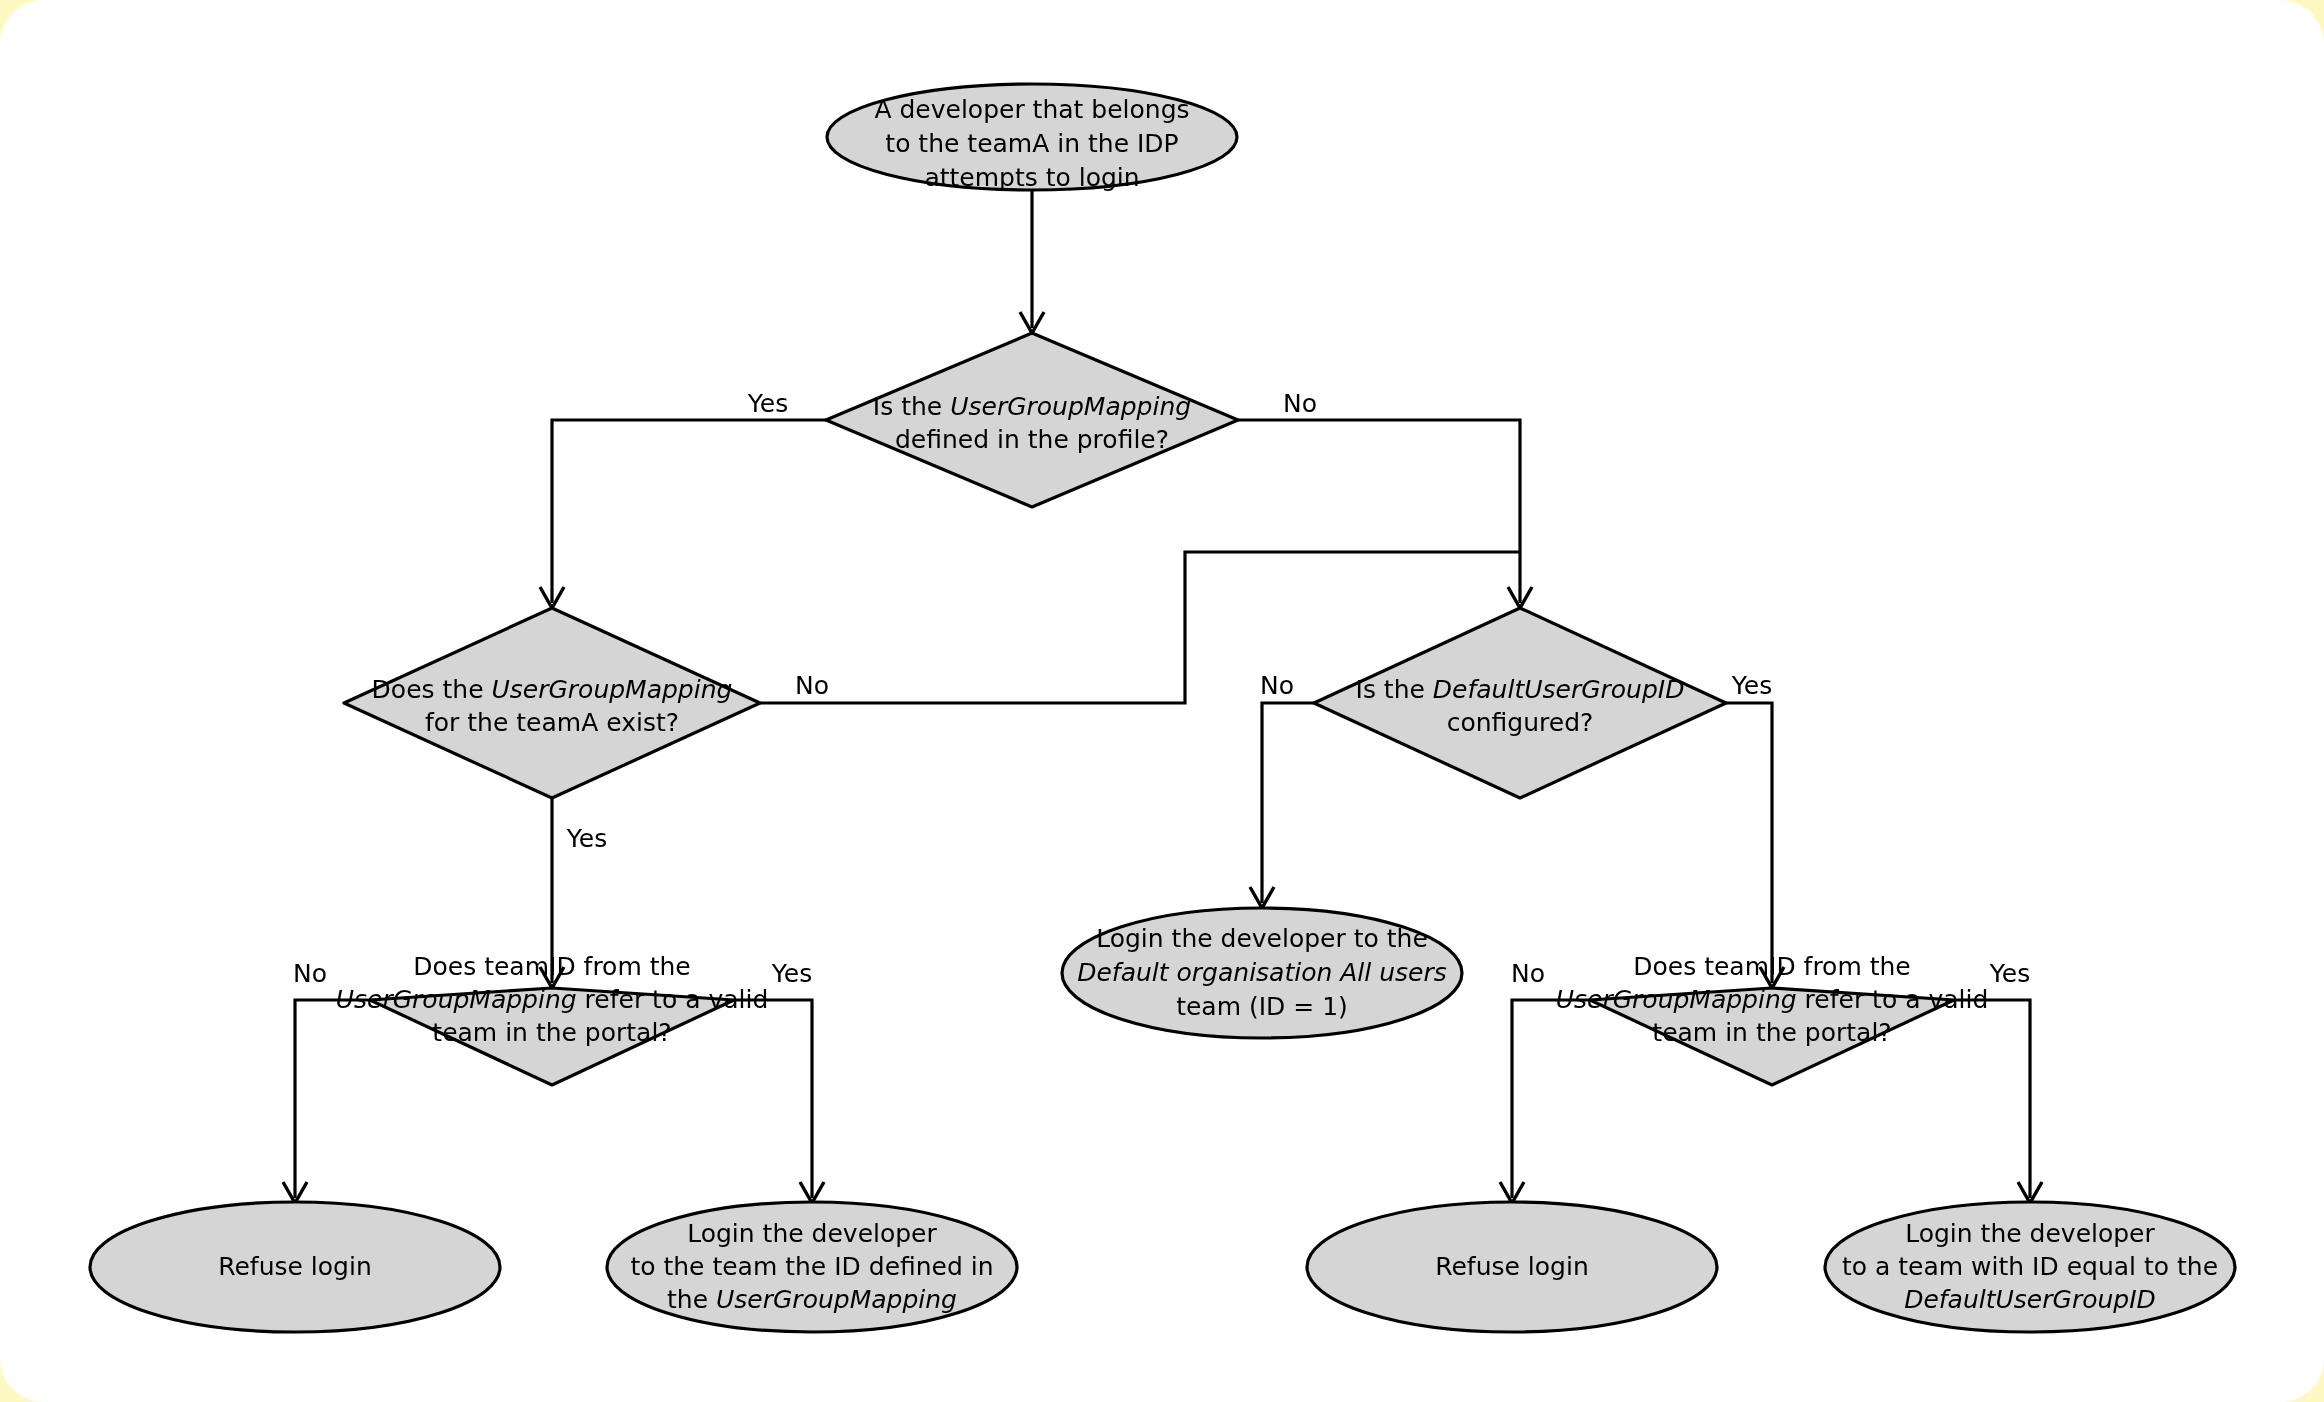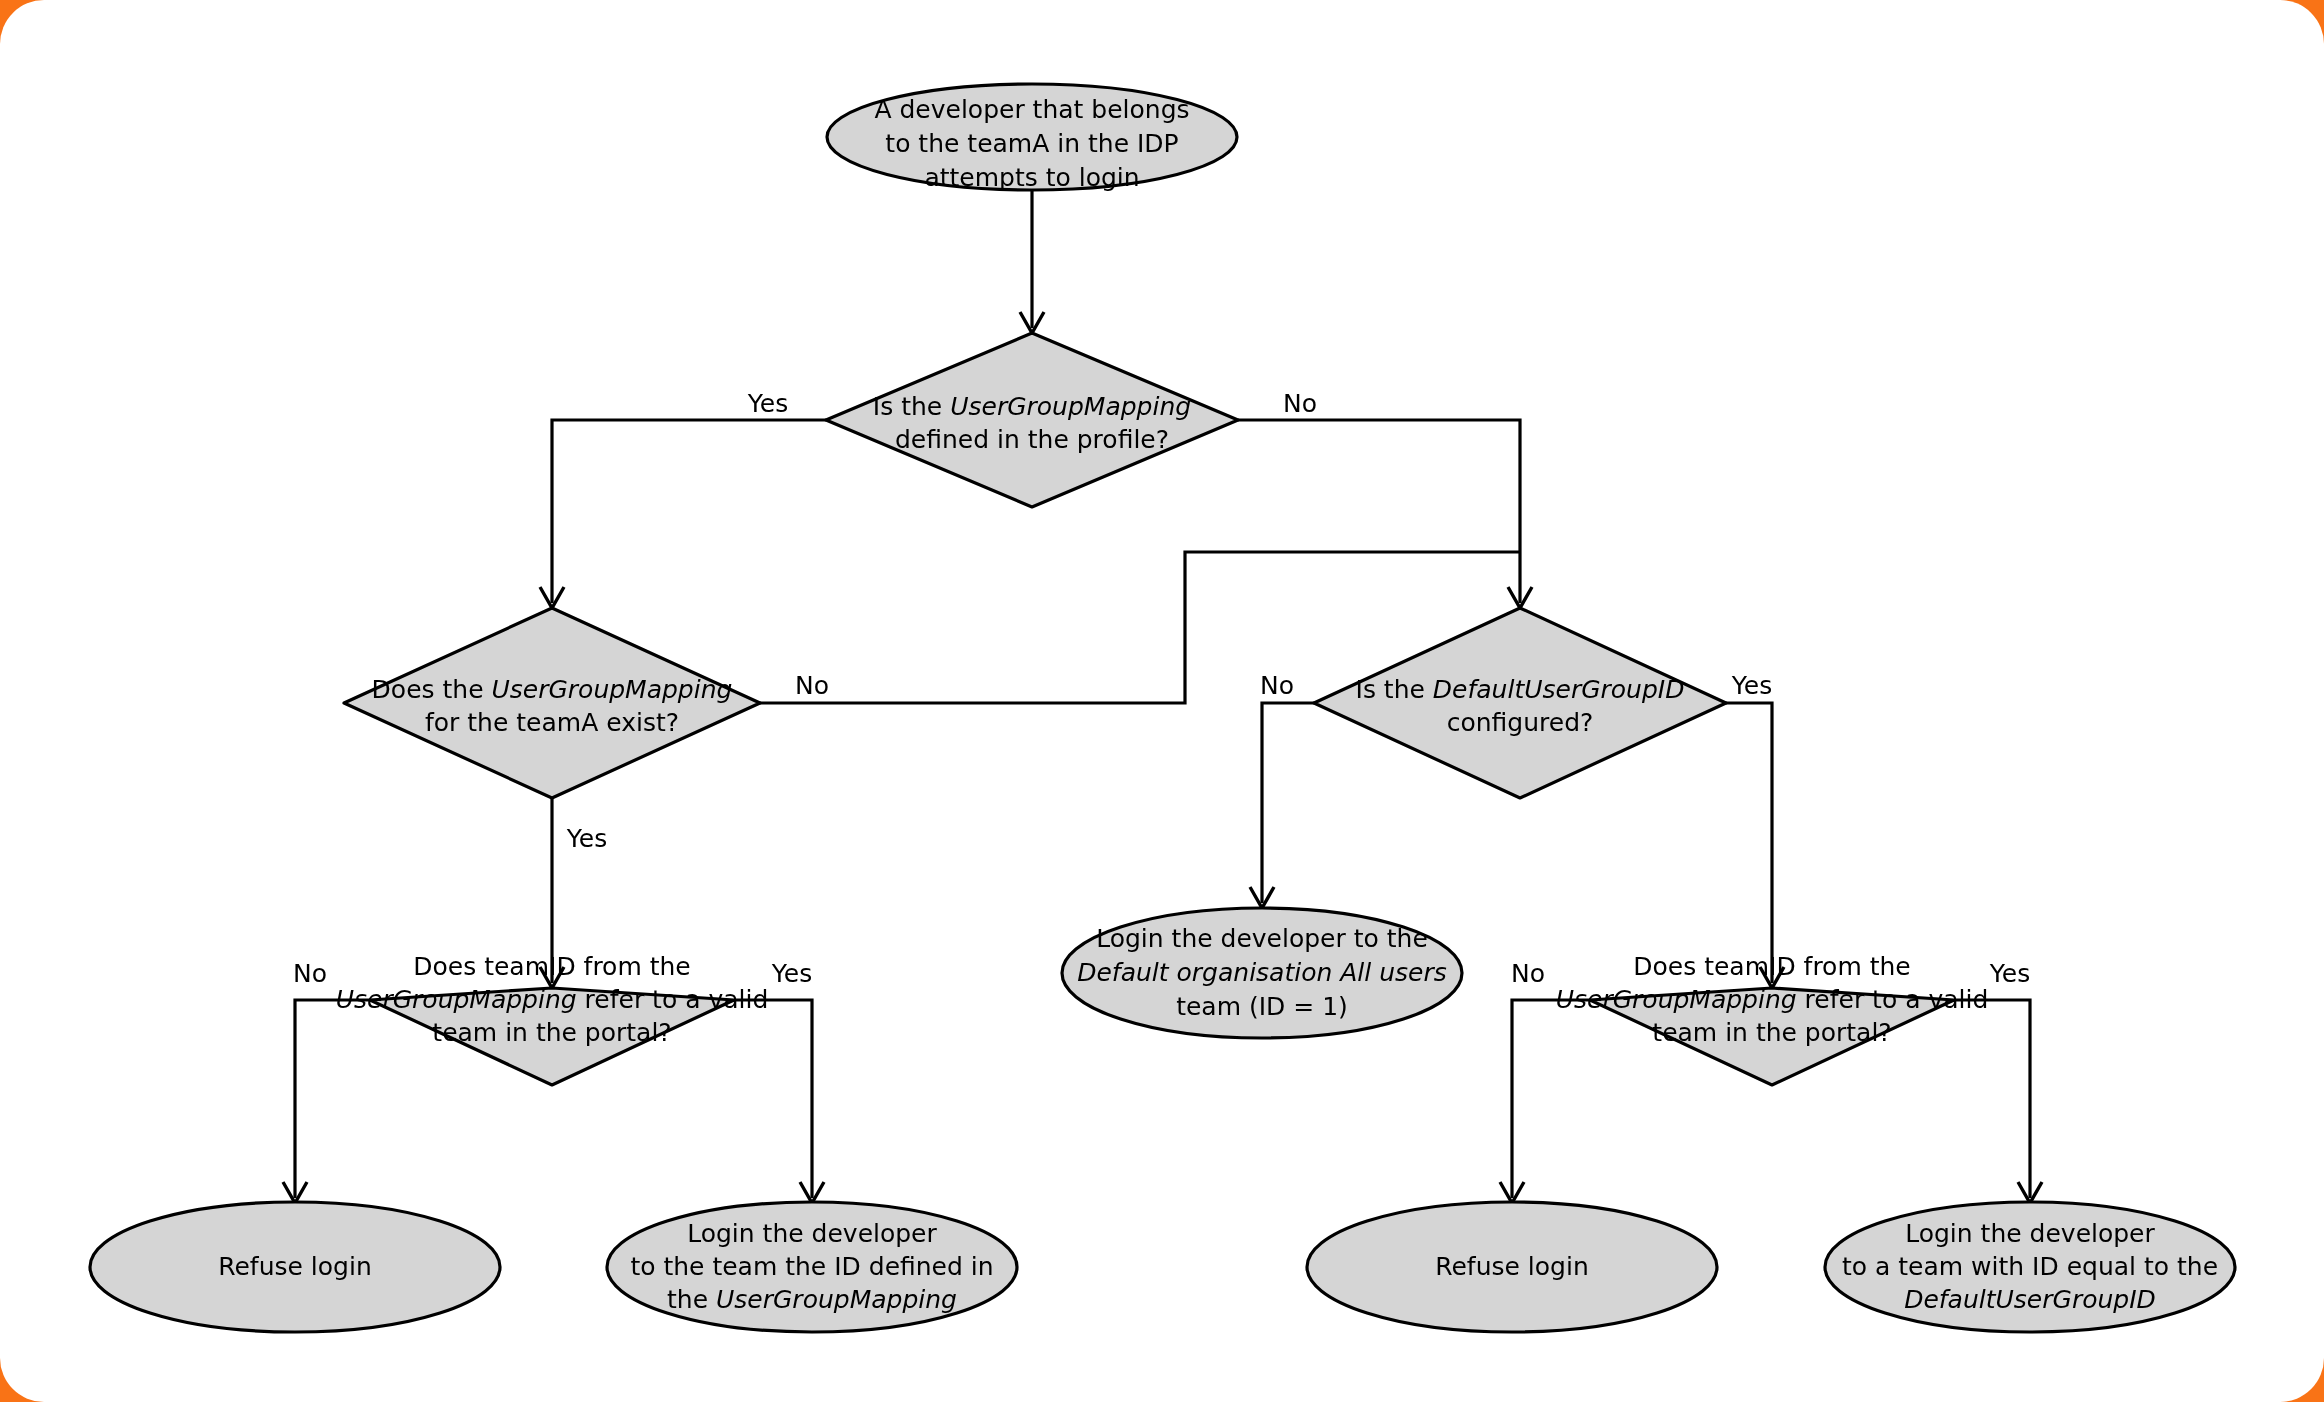--- a/index.html
+++ b/index.html
@@ -11,21 +11,21 @@
   body {
     width: 2324px;
     height: 1402px;
     font-family: "DejaVu Sans", sans-serif;
     overflow: hidden;
   }
   #canvas-wrap {
     position: relative;
     width: 2324px;
     height: 1402px;
-    background: #f97316;
+    background: #fef9c3;
   }
   #diagram-card {
     position: absolute;
     left: 0;
     top: 0;
     width: 2324px;
     height: 1402px;
     background: #ffffff;
     border-radius: 44px;
     overflow: hidden;

